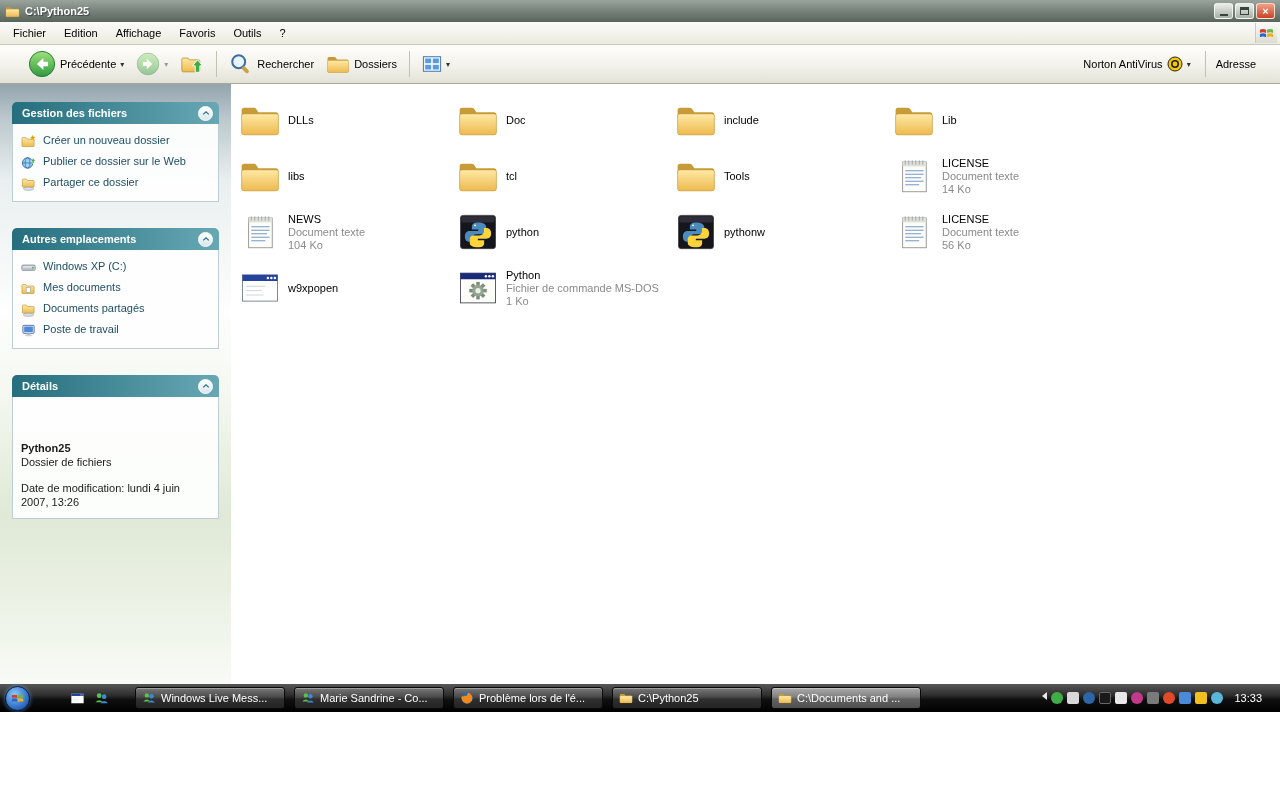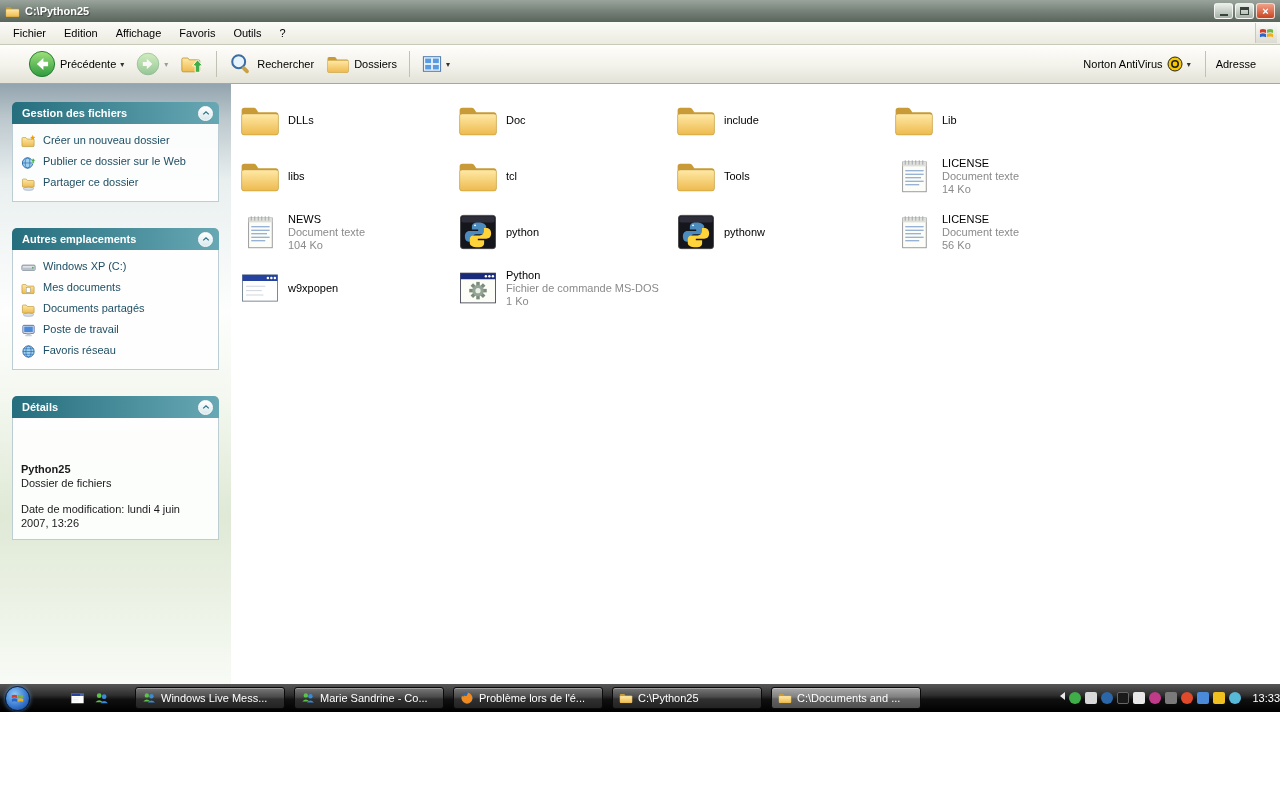--- a/index.html
+++ b/index.html
@@ -85,21 +85,21 @@
   .quick-launch{display:flex;align-items:center;gap:9px;margin-left:40px;}
   .quick-launch svg{width:15px;height:15px;}
   .task-buttons{display:flex;align-items:center;gap:9px;margin-left:26px;}
   .task-btn{width:150px;height:22px;border-radius:3px;border:1px solid #0a0a0a;
     background:linear-gradient(180deg,#787878 0%,#4a4a4a 45%,#303030 55%,#232323 100%);
     box-shadow:inset 0 1px 0 rgba(255,255,255,.3);
     display:flex;align-items:center;gap:5px;padding:0 6px;color:#fff;cursor:default;}
   .task-btn.active{background:linear-gradient(180deg,#ababab 0%,#808080 45%,#616161 55%,#505050 100%);}
   .task-btn svg{width:14px;height:14px;flex:0 0 14px;}
   .task-label{white-space:nowrap;overflow:hidden;}
-  .tray{margin-left:auto;display:flex;align-items:flex-start;gap:4px;padding-right:0;}
+  .tray{margin-left:auto;display:flex;align-items:flex-start;gap:4px;padding-right:18px;}
   .tray-chevron{width:0;height:0;border-top:4px solid transparent;border-bottom:4px solid transparent;border-right:5px solid #e8e8e8;}
   .td{width:12px;height:12px;border-radius:2px;}
   .td.round{border-radius:50%;}
   .tray-clock{color:#fff;margin-left:7px;}
 </style>
 </head>
 <body>
 
 <svg width="0" height="0" style="position:absolute" aria-hidden="true">
   <defs>
@@ -414,26 +414,20 @@
               <use href="#i-sharefolder"></use>
             </svg>
           <span>Documents partagés</span>
         </div>
         <div class="pane-item">
           <svg>
               <use href="#i-computer"></use>
             </svg>
           <span>Poste de travail</span>
         </div>
-        <div class="pane-item">
-          <svg>
-              <use href="#i-network"></use>
-            </svg>
-          <span>Favoris réseau</span>
-        </div>
       </div>
     </div>
 
     <div class="pane">
       <div class="pane-header">
         <span>Détails</span>
         <span class="pane-chevron">
           <svg viewBox="0 0 10 6">
               <path d="M1.5 4.8 L5 1.4 L8.5 4.8" fill="none" stroke="#2a7082" stroke-width="1.5"></path>
             </svg>

